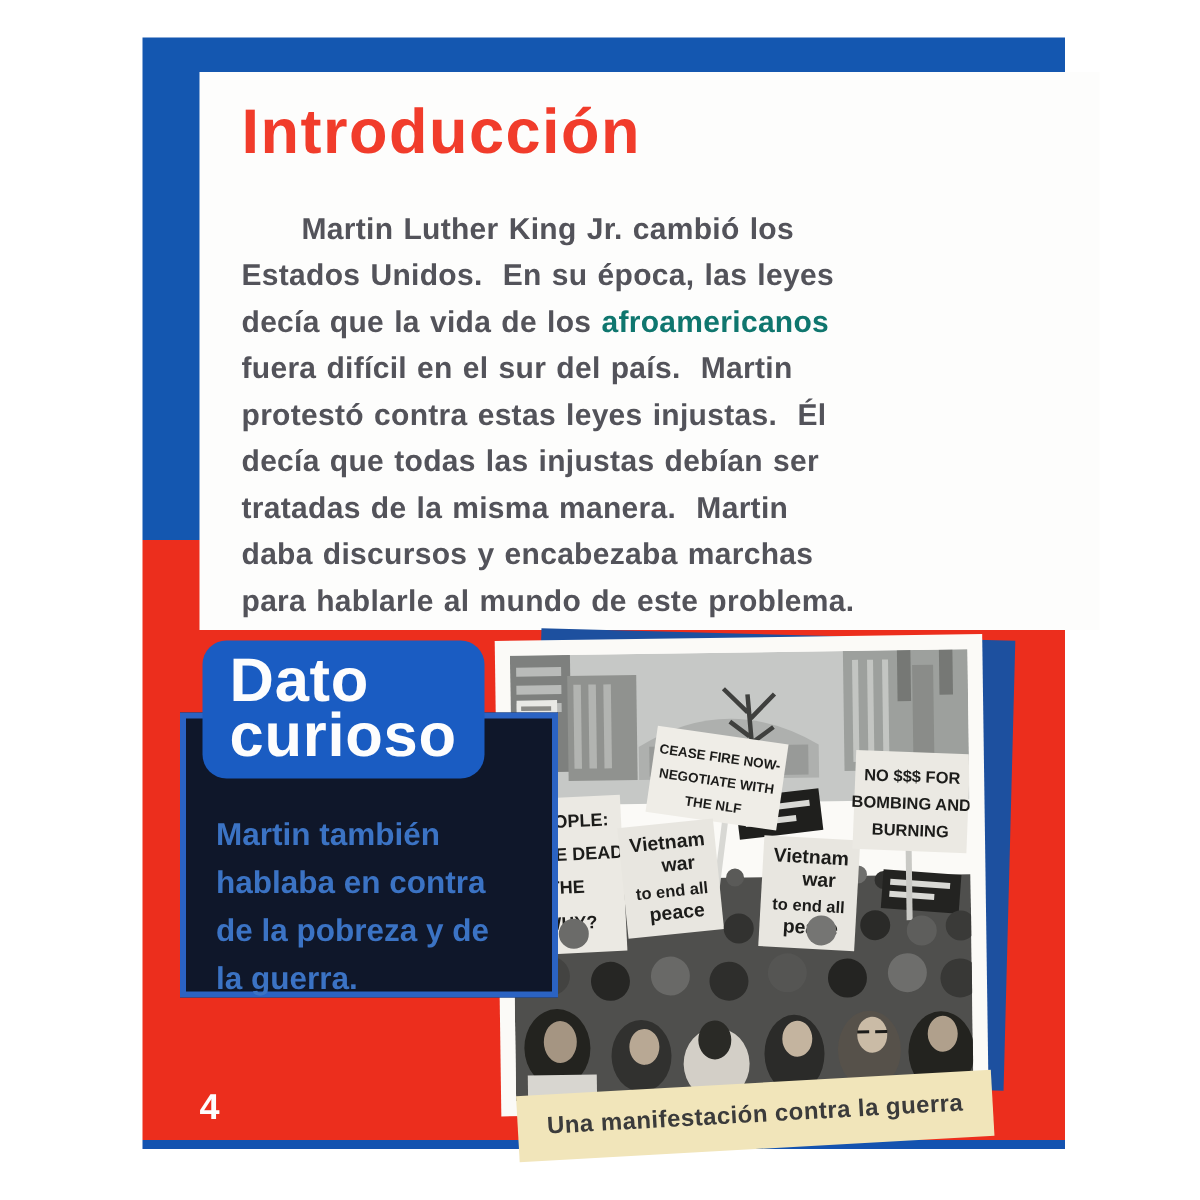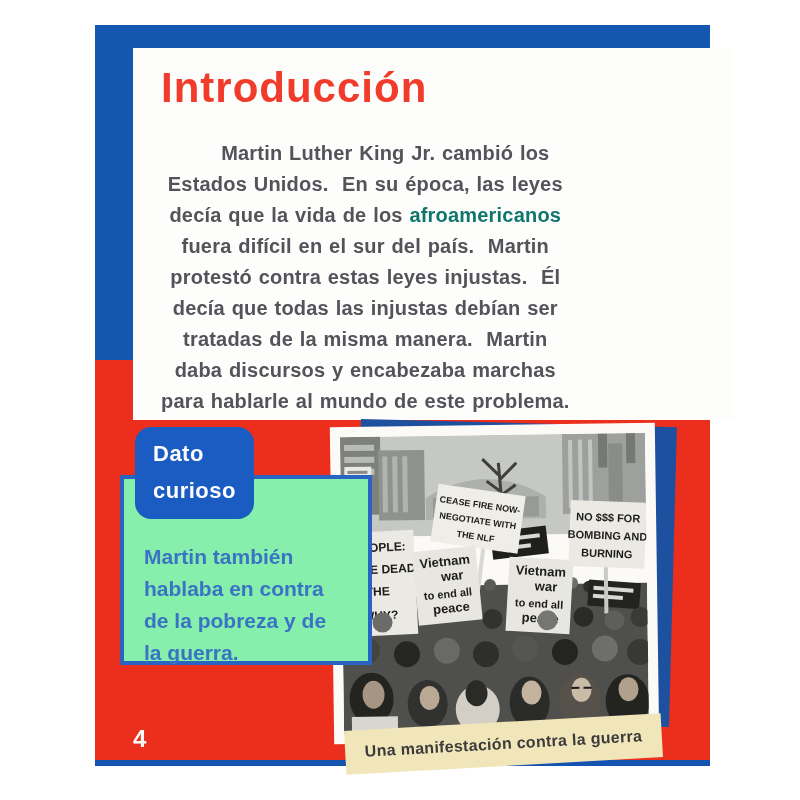--- a/index.html
+++ b/index.html
@@ -10,30 +10,30 @@
   .bg-blue{position:absolute;left:0;top:0;width:615px;height:335px;background:#1457b0;}
   .bg-red{position:absolute;left:0;top:335px;width:615px;height:400px;background:#ec2e1d;}
   .bg-strip{position:absolute;left:0;top:735px;width:615px;height:6px;background:#1453b0;}
 
   .text-panel{position:absolute;left:38px;top:23px;width:600px;height:372px;
               background:#fdfdfc;z-index:1;}
   .intro-title{position:absolute;left:28px;top:16px;font-size:42px;font-weight:700;
                color:#f13c2b;letter-spacing:1px;}
   .paragraph{position:absolute;left:28px;top:90px;font-size:20px;font-weight:700;
              color:#4d4d55;line-height:31px;letter-spacing:.2px;word-spacing:1px;}
-  .paragraph > div{white-space:pre;font-weight:600;text-align:center;}
+  .paragraph > div{white-space:pre;font-weight:600;}
   .paragraph > div{font-weight:normal;font-weight:700;color:#53535a;}
   .paragraph > div:first-child{text-indent:40px;}
   .paragraph span.b{color:#0f766e;font-weight:700;}
 
   .fact-tab{position:absolute;left:40px;top:402px;z-index:5;background:#1a5cc2;
             border-radius:16px;padding:8px 18px 10px 18px;color:#fdfdfd;
-            font-size:22px;line-height:37px;font-weight:700;letter-spacing:.5px;}
+            font-size:41px;line-height:37px;font-weight:700;letter-spacing:.5px;}
   .fact-body{position:absolute;left:25px;top:450px;width:252px;height:190px;z-index:4;
-             background:#86efac;border:4px solid #2b63c3;box-sizing:border-box;}
+             background:#0f172a;border:4px solid #2b63c3;box-sizing:border-box;}
   .fact-lines{position:absolute;left:20px;top:62px;font-size:21px;font-weight:700;
               color:#3b73c4;line-height:32px;}
   .fact-lines > div{white-space:pre;}
 
   .photo-backing{position:absolute;left:262px;top:398px;width:316px;height:300px;
                  background:#1d509f;transform:rotate(1.5deg);z-index:2;}
   .photo-frame{position:absolute;left:237px;top:400px;width:325px;height:317px;
                background:#fbfaf7;padding:0;transform:rotate(-0.8deg);z-index:3;}
   .photo-frame svg{position:absolute;left:10px;top:10px;}
 

